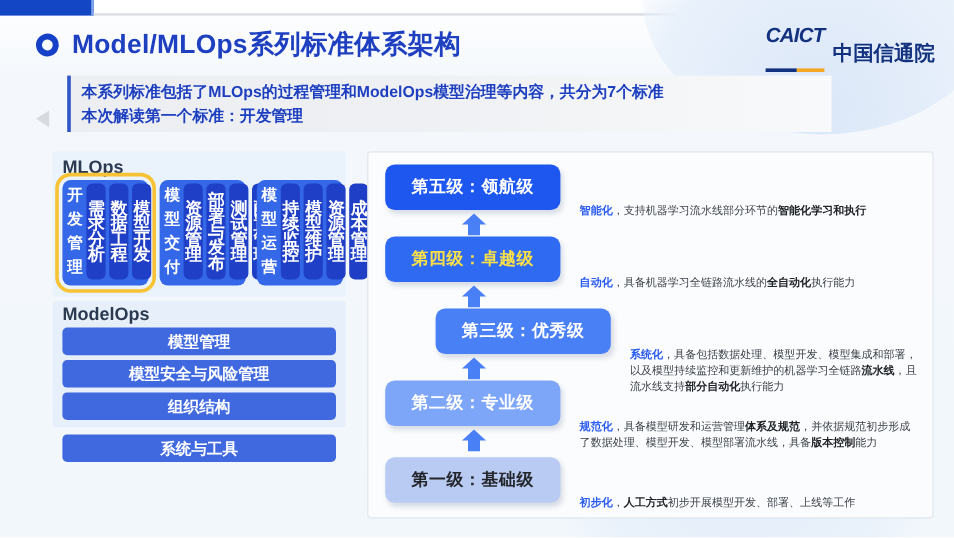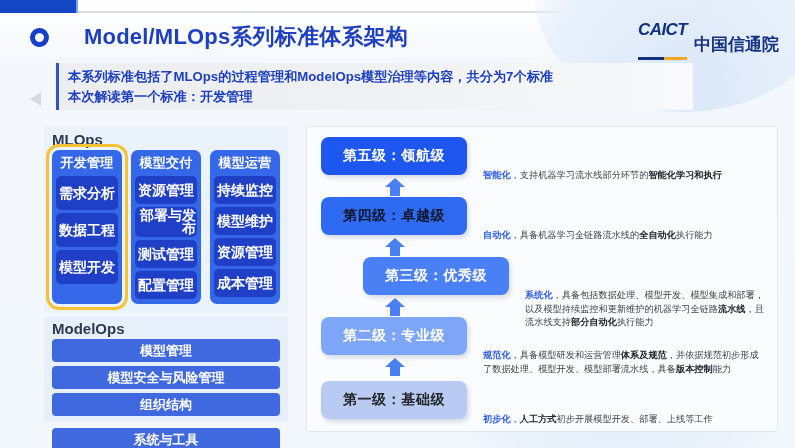--- a/index.html
+++ b/index.html
@@ -38,21 +38,20 @@
   
   .hdr { position: absolute; left: 30px; top: 22px; display: flex; align-items: center; gap: 11px; }
   .bullet-ring {
     width: 19px; height: 19px; border-radius: 50%;
     border: 5px solid #1740c8; background: transparent;
     transform: rotate(-18deg);
   }
   .hdr-title {
     font-size: 22px; font-weight: bold; color: #1d3fc0; letter-spacing: .2px;
     white-space: nowrap;
-    margin-left: 24px;
   }
   
   .logo { position: absolute; right: 16px; top: 20px; display: flex; align-items: flex-end; gap: 7px; }
   .logo-caict { position: relative; padding-bottom: 20px; }
   .logo-caict .word { font-size: 17px; font-weight: bold; color: #12317f; letter-spacing: -0.6px; font-style: italic; }
   .logo-underline { position: absolute; left: 0; bottom: 0; width: 100%; height: 3px; display: flex; }
   .logo-underline i { display: block; height: 100%; }
   .logo-underline .b { width: 52%; background: #12317f; }
   .logo-underline .o { width: 48%; background: #f5a623; }
   .logo-cn { font-size: 17px; font-weight: bold; color: #12317f; padding-bottom: 4px; }
@@ -74,21 +73,21 @@
   
   .left-panel { position: absolute; left: 44px; top: 126px; width: 244px; }
   .mlops-box {
     background: #eaf2fb; border-radius: 2px; padding: 3px 8px 9px;
   }
   .grp-title { font-size: 15px; color: #2b3a50; font-weight: 700; line-height: 21px; }
   .cols { display: flex; gap: 9px; justify-content: space-between; }
   .col {
     position: relative; width: 72px;
     background: #3568e8; border-radius: 7px; padding: 3px 4px 5px;
-    display: flex; flex-direction: column; gap: 3px;
+    display: flex; flex-direction: row; gap: 3px;
   }
   .col.highlight::after {
     content: ""; position: absolute; left: -6px; top: -6px; right: -6px; bottom: -6px;
     border: 3px solid #f7c233; border-radius: 13px; pointer-events: none;
   }
   .col-head {
     text-align: center; color: #ffffff; font-size: 13px; font-weight: bold;
     line-height: 20px; letter-spacing: .3px;
   }
   .chip {
@@ -207,21 +206,21 @@
       <div class="lvl-row" style="top: 10px;">
         <div class="lvl-box" style="background: rgb(29, 87, 239); color: rgb(255, 255, 255);">第五级：领航级</div>
         <div class="desc"><b class="k">智能化</b><span>，支持机器学习流水线部分环节的</span><b>智能化学习和执行</b></div>
       </div>
       <div class="arrow-up" style="top: 50px;">
         <svg width="22" height="20" viewBox="0 0 22 20">
           <polygon points="11,1 21,10 16,10 16,19 6,19 6,10 1,10" fill="#4a80f5"></polygon>
         </svg>
       </div>
       <div class="lvl-row" style="top: 70px;">
-        <div class="lvl-box" style="background: rgb(47, 107, 242); color: #0f172a;">第四级：卓越级</div>
+        <div class="lvl-box" style="background: rgb(47, 107, 242); color: #fde047;">第四级：卓越级</div>
         <div class="desc"><b class="k">自动化</b><span>，具备机器学习全链路流水线的</span><b>全自动化</b><span>执行能力</span></div>
       </div>
       <div class="arrow-up" style="top: 110px;">
         <svg width="22" height="20" viewBox="0 0 22 20">
           <polygon points="11,1 21,10 16,10 16,19 6,19 6,10 1,10" fill="#4a80f5"></polygon>
         </svg>
       </div>
       <div class="lvl-row" style="top: 130px;">
         <div class="lvl-box" style="background: rgb(74, 128, 245); color: rgb(255, 255, 255); margin-left: 42px;">第三级：优秀级</div>
         <div class="desc"><b class="k">系统化</b><span>，具备包括数据处理、模型开发、模型集成和部署，以及模型持续监控和更新维护的机器学习全链路</span><b>流水线</b><span>，且流水线支持</span><b>部分自动化</b><span>执行能力</span></div>

